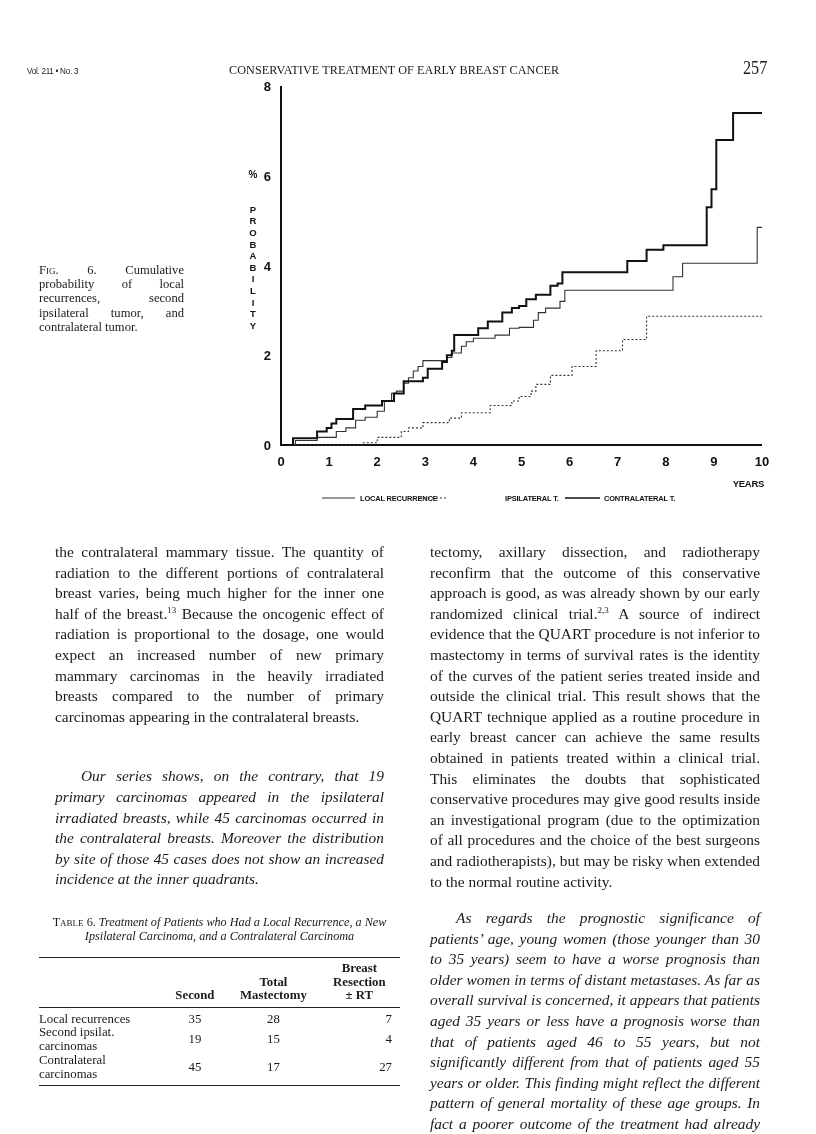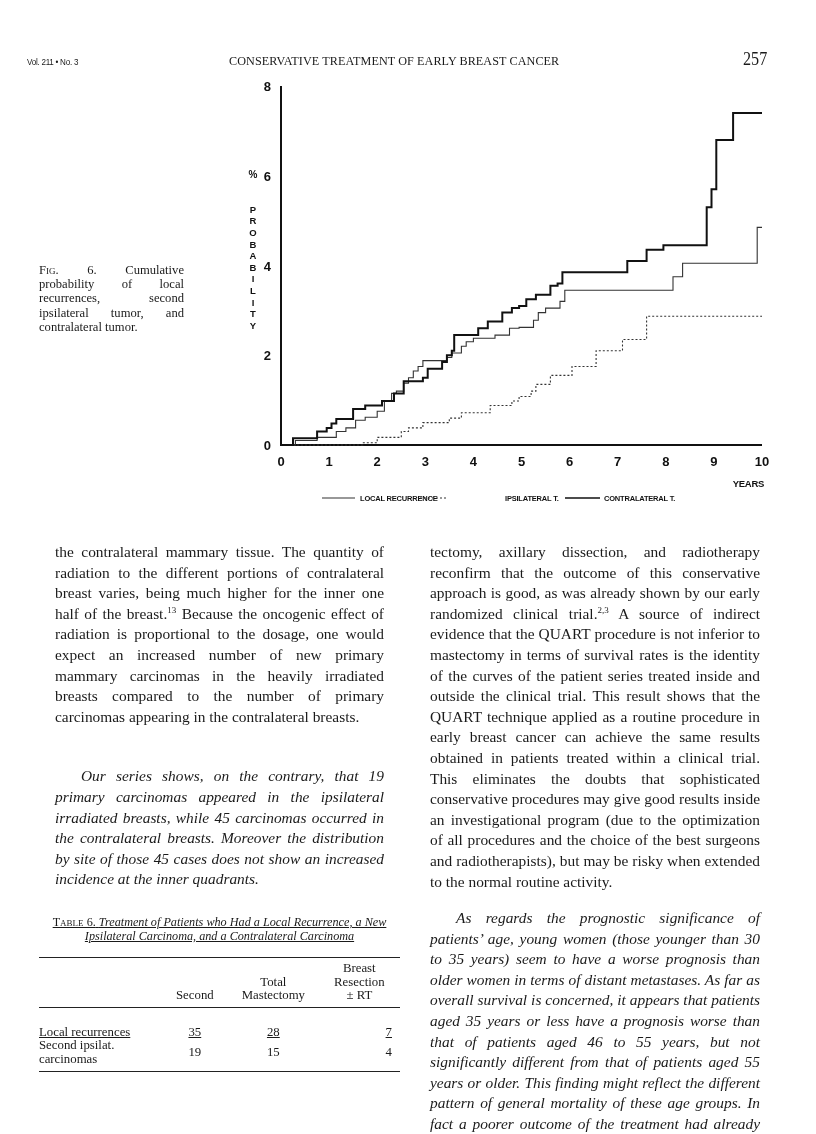--- a/index.html
+++ b/index.html
@@ -1,42 +1,42 @@
 <!DOCTYPE html>
 <html><head>
 <meta charset="utf-8">
 <style>
   html, body { margin: 0; padding: 0; background: #ffffff; }
   body { width: 816px; height: 1134px; position: relative; overflow: hidden; color: #1a1a1a; font-family: "Liberation Serif", "DejaVu Serif", serif; }
-  .running-head { position: absolute; top: 52px; left: 0; width: 816px; height: 24px; }
+  .running-head { position: absolute; top: 61px; left: 0; width: 816px; height: 24px; }
   .rh-left { position: absolute; left: 27px; top: 4px; font-size: 9.5px; font-family: "Liberation Sans", sans-serif; letter-spacing: -0.3px; transform: scaleX(0.85); transform-origin: left; }
   .rh-center { position: absolute; left: 229px; top: 1px; font-size: 13.5px; letter-spacing: 0.1px; transform: scaleX(0.9); transform-origin: left; }
   .rh-right { position: absolute; left: 743px; top: -4px; font-size: 19px; transform: scaleX(0.85); transform-origin: left; }
   .fig-caption { position: absolute; left: 39px; top: 263px; width: 145px; font-size: 12.6px; line-height: 14.2px; text-align: justify; }
   .fig-caption .sc { font-variant: small-caps; margin-top: 44px; }
   #chart { position: absolute; left: 220px; top: 76px; }
   .axis-text { font-family: "Liberation Sans", "DejaVu Sans", sans-serif; font-weight: bold; fill: #111; }
   .col { position: absolute; font-size: 15.4px; line-height: 20.6px; text-align: justify; }
   .col p { margin: 16px; }
   .col p.indent { text-indent: 26px; font-style: italic; }
   sup { font-size: 9px; line-height: 0; vertical-align: 6px; }
   .col-left { left: 39px; top: 526px; width: 361px; }
   .col-right { left: 414px; top: 526px; width: 362px; }
   .section-heading { text-align: center; font-weight: bold; font-size: 15.4px; margin: 25px 0 22px 0; }
   .gap { height: 7px; }
   .table-wrap { position: absolute; left: 39px; top: 915px; width: 361px; }
-  .table-caption { text-align: center; font-size: 12.2px; line-height: 14px; text-decoration: underline; }
+  .table-caption { text-align: center; font-size: 12.2px; line-height: 14px; }
   .table-caption .sc { font-variant: small-caps; font-style: normal; }
   .table-caption i { font-style: italic; }
   table.data { width: 361px; border-collapse: collapse; margin-top: 14px; font-size: 12.8px; }
   table.data thead tr.top th { border-top: 1.5px solid #222; height: 4px; padding: 0; }
-  table.data th { font-weight: normal; vertical-align: bottom; line-height: 13.5px; padding: 0 0 4px 0; }
+  table.data th { font-weight: bold; vertical-align: bottom; line-height: 13.5px; padding: 0 0 4px 0; }
   table.data thead tr.hdr th { border-bottom: 1.5px solid #222; }
   table.data td { line-height: 13.8px; padding: 0; }
-  table.data tbody tr:first-child td { padding-top: 18px; text-decoration: underline; }
+  table.data tbody tr:first-child td { padding-top: 5px; }
   table.data tbody tr:last-child td { padding-bottom: 4px; border-bottom: 1.5px solid #222; }
   .c-name { text-align: left; width: 126px; }
   .c-num { text-align: center; width: 68px; }
   .c-tm { text-align: center; width: 92px; }
   .c-br { text-align: right; width: 75px; padding-right: 0; }
   th.c-br { text-align: center; }
   td.c-br { padding-right: 8px !important; }
 </style>
 </head>
 <body>
@@ -137,15 +137,21 @@
         <td class="c-num">35</td>
         <td class="c-tm">28</td>
         <td class="c-br">7</td>
       </tr>
       <tr>
         <td class="c-name">Second ipsilat. carcinomas</td>
         <td class="c-num">19</td>
         <td class="c-tm">15</td>
         <td class="c-br">4</td>
       </tr>
+      <tr>
+        <td class="c-name">Contralateral carcinomas</td>
+        <td class="c-num">45</td>
+        <td class="c-tm">17</td>
+        <td class="c-br">27</td>
+      </tr>
     </tbody>
   </table>
 </div>
 
 </body></html>

